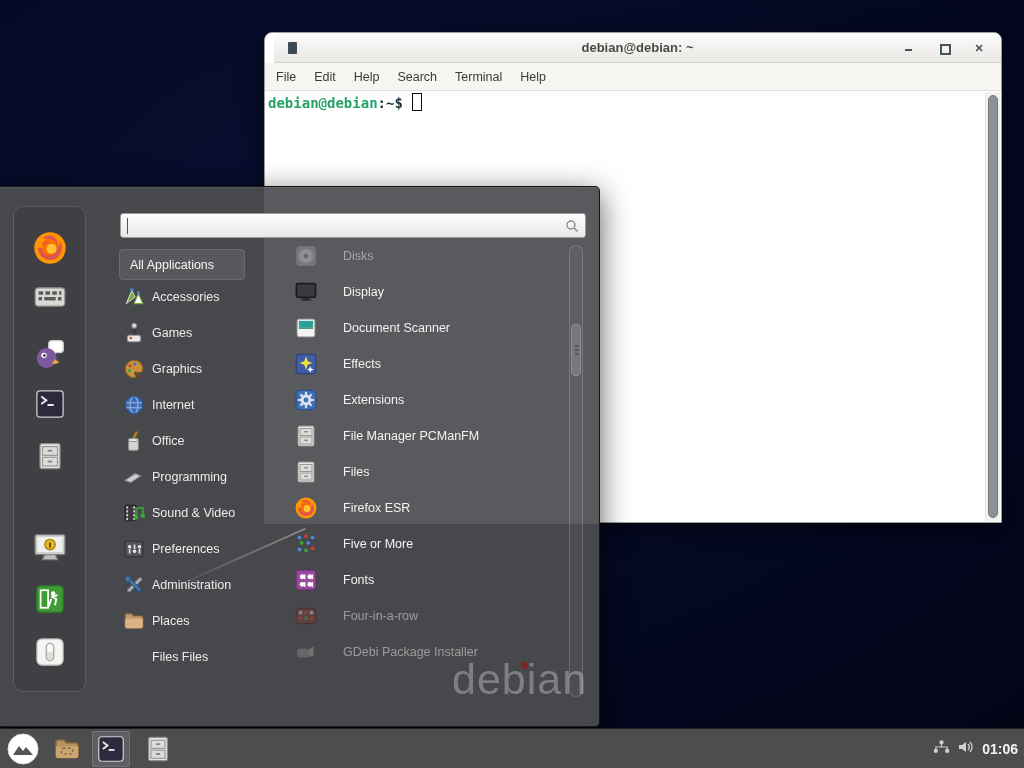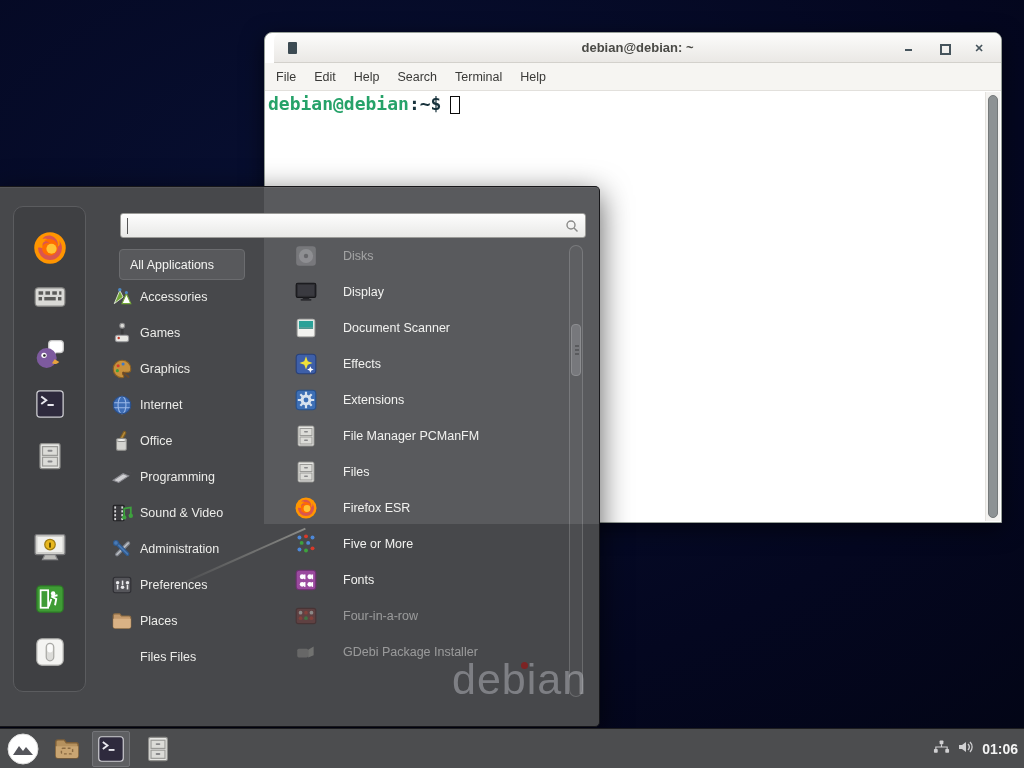--- a/index.html
+++ b/index.html
@@ -33,21 +33,21 @@
   .win-btn.max::after{ content:""; position:absolute; left:2px; top:2px; width:7px; height:7px; border:2px solid #46545c; }
   .win-btn.close{ color:#46545c; font-size:11px; font-weight:bold; line-height:12px; text-align:center; }
   .menubar{
     position:absolute; left:0; top:30px; right:0; height:28px;
     background:#f6f5f2; border-bottom:1px solid #e2e0dc;
     display:flex; align-items:center; padding-left:2px;
   }
   .menubar-item{ padding:8px 9px; font-size:12.5px; color:#3a3a38; line-height:28px; }
   .term-body{
     position:absolute; left:0; top:58px; right:0; bottom:0; background:#ffffff;
-    font-family:"DejaVu Sans Mono", monospace; font-size:18px; font-weight:bold;
+    font-family:"DejaVu Sans Mono", monospace; font-size:14px; font-weight:bold;
   }
   .prompt-line{ position:absolute; left:3px; top:2px; white-space:pre; }
   .prompt-user{ color:#26a269; }
   .prompt-sep, .prompt-path, .prompt-symbol{ color:#18323c; }
   .term-cursor{ display:inline-block; width:10px; height:18px; border:1.5px solid #0b0b0b;
     vertical-align:text-bottom; margin-left:9px; }
   .term-scrollbar{
     position:absolute; right:1px; top:1px; bottom:1px; width:15px; background:#f3f2f0;
     border-left:1px solid #e4e2de;
   }
@@ -96,21 +96,21 @@
   .search-caret{ position:absolute; left:6px; top:4px; width:1px; height:16px; background:#555; }
   .search-mag{ position:absolute; right:6px; top:5px; }
 
   .all-apps-btn{
     position:absolute; left:119px; top:62px; width:126px; height:31px; z-index:2;
     background:#58595c; border:1px solid #6b6c6f; border-radius:4px;
     display:flex; align-items:center; padding-left:10px;
     font-size:12.5px; color:#f4f4f2; cursor:pointer;
   }
 
-  .categories{ position:absolute; left:107px; top:92px; width:150px; z-index:2; }
+  .categories{ position:absolute; left:119px; top:92px; width:150px; z-index:2; }
   .cat-row{ height:36px; display:flex; align-items:center; cursor:pointer; }
   .cat-icon{ width:22px; height:22px; margin-left:4px; margin-right:7px; flex:none; }
   .cat-label{ font-size:12.5px; color:#ecece9; white-space:nowrap; }
   .cat-row.no-icon .cat-label{ margin-left:33px; }
 
   .apps-list{ position:absolute; left:288px; top:51px; width:276px; height:460px;
     overflow:hidden; z-index:2; }
   .app-row{ height:36px; display:flex; align-items:center; cursor:pointer;gap:17px; }
   .app-icon{ width:24px; height:24px; margin-left:6px; margin-right:8px; flex:none; }
   .app-label{ font-size:12.5px; color:#f2f2f0; white-space:nowrap; }
@@ -348,40 +348,40 @@
             </g>
             <path d="M12 14V6l6-1v7.5" fill="none" stroke="#3da23d" stroke-width="1.6"></path>
             <circle cx="12" cy="14" r="2" fill="#3da23d"></circle>
               <circle cx="18" cy="12.5" r="2" fill="#3da23d"></circle>
           </svg></span>
         <span class="cat-label">Sound &amp; Video</span>
       </div>
       <div class="cat-row">
         <span class="cat-icon">
           <svg width="22" height="22" viewBox="0 0 20 20">
-            <rect x="9" y="1" width="2.6" height="17" rx="1.3" transform="rotate(45 10 10)" fill="#b8bcc2" stroke="#7a7e86"></rect>
-            <rect x="9" y="1" width="2.6" height="17" rx="1.3" transform="rotate(-45 10 10)" fill="#4a7ab5" stroke="#2f5a8e"></rect>
-            <circle cx="4.5" cy="4.5" r="2.2" fill="#4a7ab5" stroke="#2f5a8e"></circle>
-          </svg></span>
-        <span class="cat-label">Administration</span>
-      </div>
-      <div class="cat-row">
-        <span class="cat-icon">
-          <svg width="22" height="22" viewBox="0 0 20 20">
             <rect x="2" y="3" width="16" height="14" rx="2" fill="#55555a" stroke="#2e2e33"></rect>
             <g fill="#e8e8ea">
               <circle cx="6" cy="8" r="1.6"></circle>
                 <rect x="5.3" y="10" width="1.4" height="4"></rect>
               <circle cx="10.5" cy="12" r="1.6"></circle>
                 <rect x="9.8" y="6" width="1.4" height="4"></rect>
               <circle cx="15" cy="8" r="1.6"></circle>
                 <rect x="14.3" y="10" width="1.4" height="4"></rect>
             </g>
           </svg></span>
         <span class="cat-label">Preferences</span>
+      </div>
+      <div class="cat-row">
+        <span class="cat-icon">
+          <svg width="22" height="22" viewBox="0 0 20 20">
+            <rect x="9" y="1" width="2.6" height="17" rx="1.3" transform="rotate(45 10 10)" fill="#b8bcc2" stroke="#7a7e86"></rect>
+            <rect x="9" y="1" width="2.6" height="17" rx="1.3" transform="rotate(-45 10 10)" fill="#4a7ab5" stroke="#2f5a8e"></rect>
+            <circle cx="4.5" cy="4.5" r="2.2" fill="#4a7ab5" stroke="#2f5a8e"></circle>
+          </svg></span>
+        <span class="cat-label">Administration</span>
       </div>
       <div class="cat-row">
         <span class="cat-icon">
           <svg width="22" height="22" viewBox="0 0 20 20">
             <path d="M2 5a1.5 1.5 0 0 1 1.5-1.5H8l1.5 2h7A1.5 1.5 0 0 1 18 7v8a1.5 1.5 0 0 1-1.5 1.5h-13A1.5 1.5 0 0 1 2 15z" fill="#c49a6c" stroke="#8a6a42"></path>
             <path d="M2 8h16v7a1.5 1.5 0 0 1-1.5 1.5h-13A1.5 1.5 0 0 1 2 15z" fill="#d9b285"></path>
           </svg></span>
         <span class="cat-label">Places</span>
       </div>
       <div class="cat-row no-icon">

